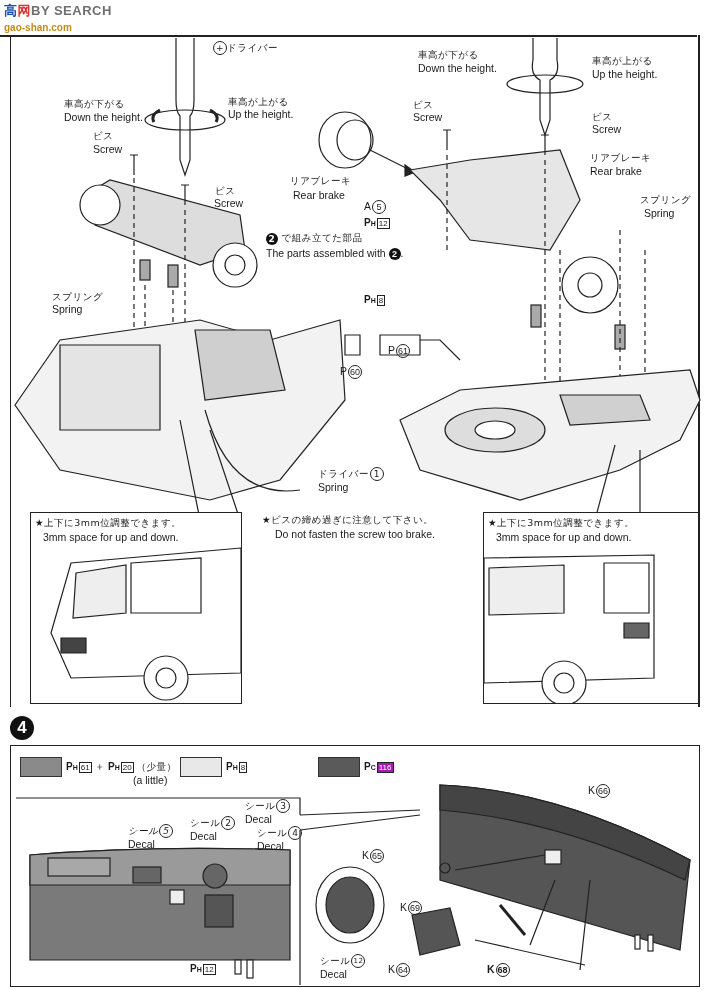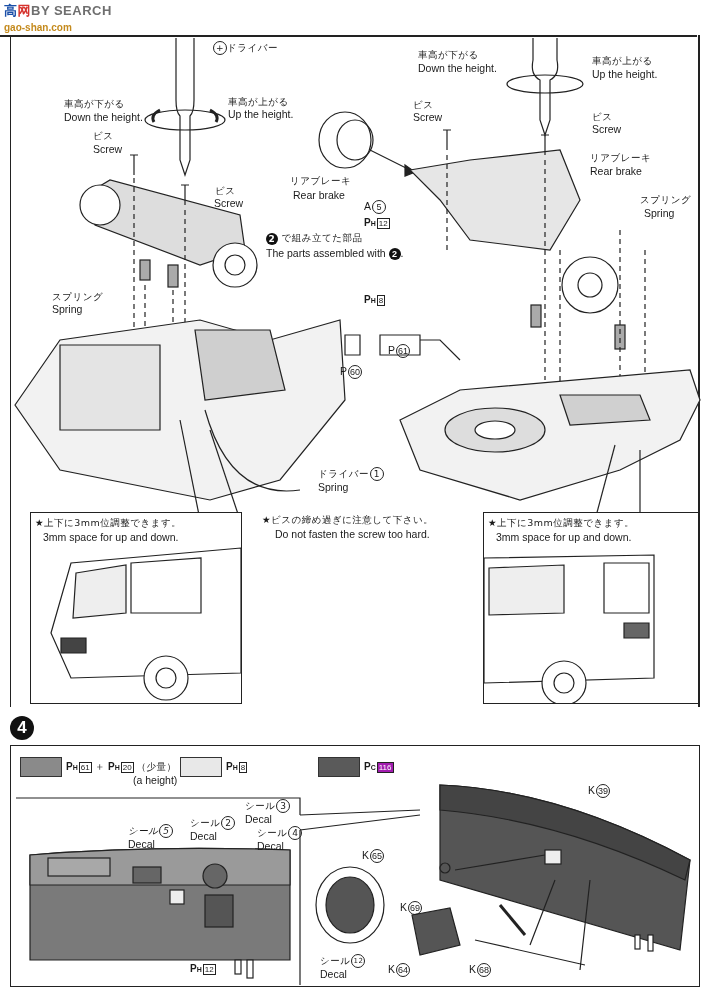--- a/index.html
+++ b/index.html
@@ -140,21 +140,21 @@
       <path d="M20 120 L40 50 L210 35 L210 160 L40 165 Z" fill="#fff"></path>
       <path d="M45 60 L95 52 L95 100 L42 105 Z" fill="#eee"></path>
       <path d="M100 50 L170 45 L170 100 L100 100 Z"></path>
       <circle cx="135" cy="165" r="22" fill="#fff"></circle>
       <circle cx="135" cy="165" r="10"></circle>
       <path d="M30 125 L55 125 L55 140 L30 140 Z" fill="#444"></path>
     </g>
   </svg>
 </div>
 <div class="t jp" style="left:262px;top:514px;">★ビスの締め過ぎに注意して下さい。</div>
-<div class="t" style="left:275px;top:528px;">Do not fasten the screw too hard.</div>
+<div class="t" style="left:275px;top:528px;">Do not fasten the screw too brake.</div>
 <div class="inset" style="left:483px;top:512px;width:214px;height:190px;">
   <div class="t jp" style="left:4px;top:4px;">★上下に3mm位調整できます。</div>
   <div class="t" style="left:12px;top:18px;">3mm space for up and down.</div>
   <svg width="214" height="190">
     <g stroke="#222" fill="none" stroke-width="1.2">
       <path d="M0 45 L170 42 L170 165 L0 170 Z" fill="#fff"></path>
       <path d="M5 55 L80 52 L80 100 L5 102 Z" fill="#eee"></path>
       <path d="M120 50 L165 50 L165 100 L120 100 Z"></path>
       <circle cx="80" cy="170" r="22" fill="#fff"></circle>
       <circle cx="80" cy="170" r="10"></circle>
@@ -166,21 +166,21 @@
 <div class="step-badge">4</div>
 <div class="step4-frame"></div>
 
 <div class="swatch" style="left: 20px; top: 757px; background: rgb(138, 138, 138);" title="#8a8a8a"></div>
 <div class="t" style="left:66px;top:760px;">
   <span class="pref">P<small>H</small></span><span class="boxnum">61</span>
   <span>＋</span>
   <span class="pref">P<small>H</small></span><span class="boxnum">20</span>
   <span class="jp">（少量）</span>
 </div>
-<div class="t" style="left:133px;top:774px;">(a height)</div>
+<div class="t" style="left:133px;top:774px;">(a little)</div>
 <div class="swatch" style="left:180px;top:757px;background:#e8e8e8;"></div>
 <div class="t" style="left:226px;top:760px;">
   <span class="pref">P<small>H</small></span><span class="boxnum">8</span>
 </div>
 <div class="swatch" style="left:318px;top:757px;background:#5a5a5a;"></div>
 <div class="t" style="left:364px;top:760px;">
   <span class="pref">P<small>C</small></span><span class="boxnum inv">116</span>
 </div>
 
 <svg width="708" height="990">
@@ -223,17 +223,17 @@
 <div class="t" style="left:190px;top:830px;">Decal</div>
 <div class="t jp" style="left:245px;top:799px;"><span>シール</span><span class="circ">3</span></div>
 <div class="t" style="left:245px;top:813px;">Decal</div>
 <div class="t jp" style="left:257px;top:826px;"><span>シール</span><span class="circ">4</span></div>
 <div class="t" style="left:257px;top:840px;">Decal</div>
 <div class="t jp" style="left:320px;top:954px;"><span>シール</span><span class="circ" style="font-size:7px;">12</span></div>
 <div class="t" style="left:320px;top:968px;">Decal</div>
 
 <div class="t" style="left:190px;top:962px;"><span class="pref">P<small>H</small></span><span class="boxnum">12</span></div>
 
-<div class="t" style="left:588px;top:784px;"><span>K</span><span class="circ">39</span></div>
+<div class="t" style="left:588px;top:784px;"><span>K</span><span class="circ">66</span></div>
 <div class="t" style="left:362px;top:849px;"><span>K</span><span class="circ">65</span></div>
 <div class="t" style="left:400px;top:857px;margin-top:44px;"><span>K</span><span class="circ">69</span></div>
 <div class="t" style="left:388px;top:963px;"><span>K</span><span class="circ">64</span></div>
-<div class="t" style="left:469px;top:963px;"><span>K</span><span class="circ">68</span></div>
+<div class="t" style="left:487px;top:963px;font-weight:bold;"><span>K</span><span class="circ">68</span></div>
 
 </body></html>

